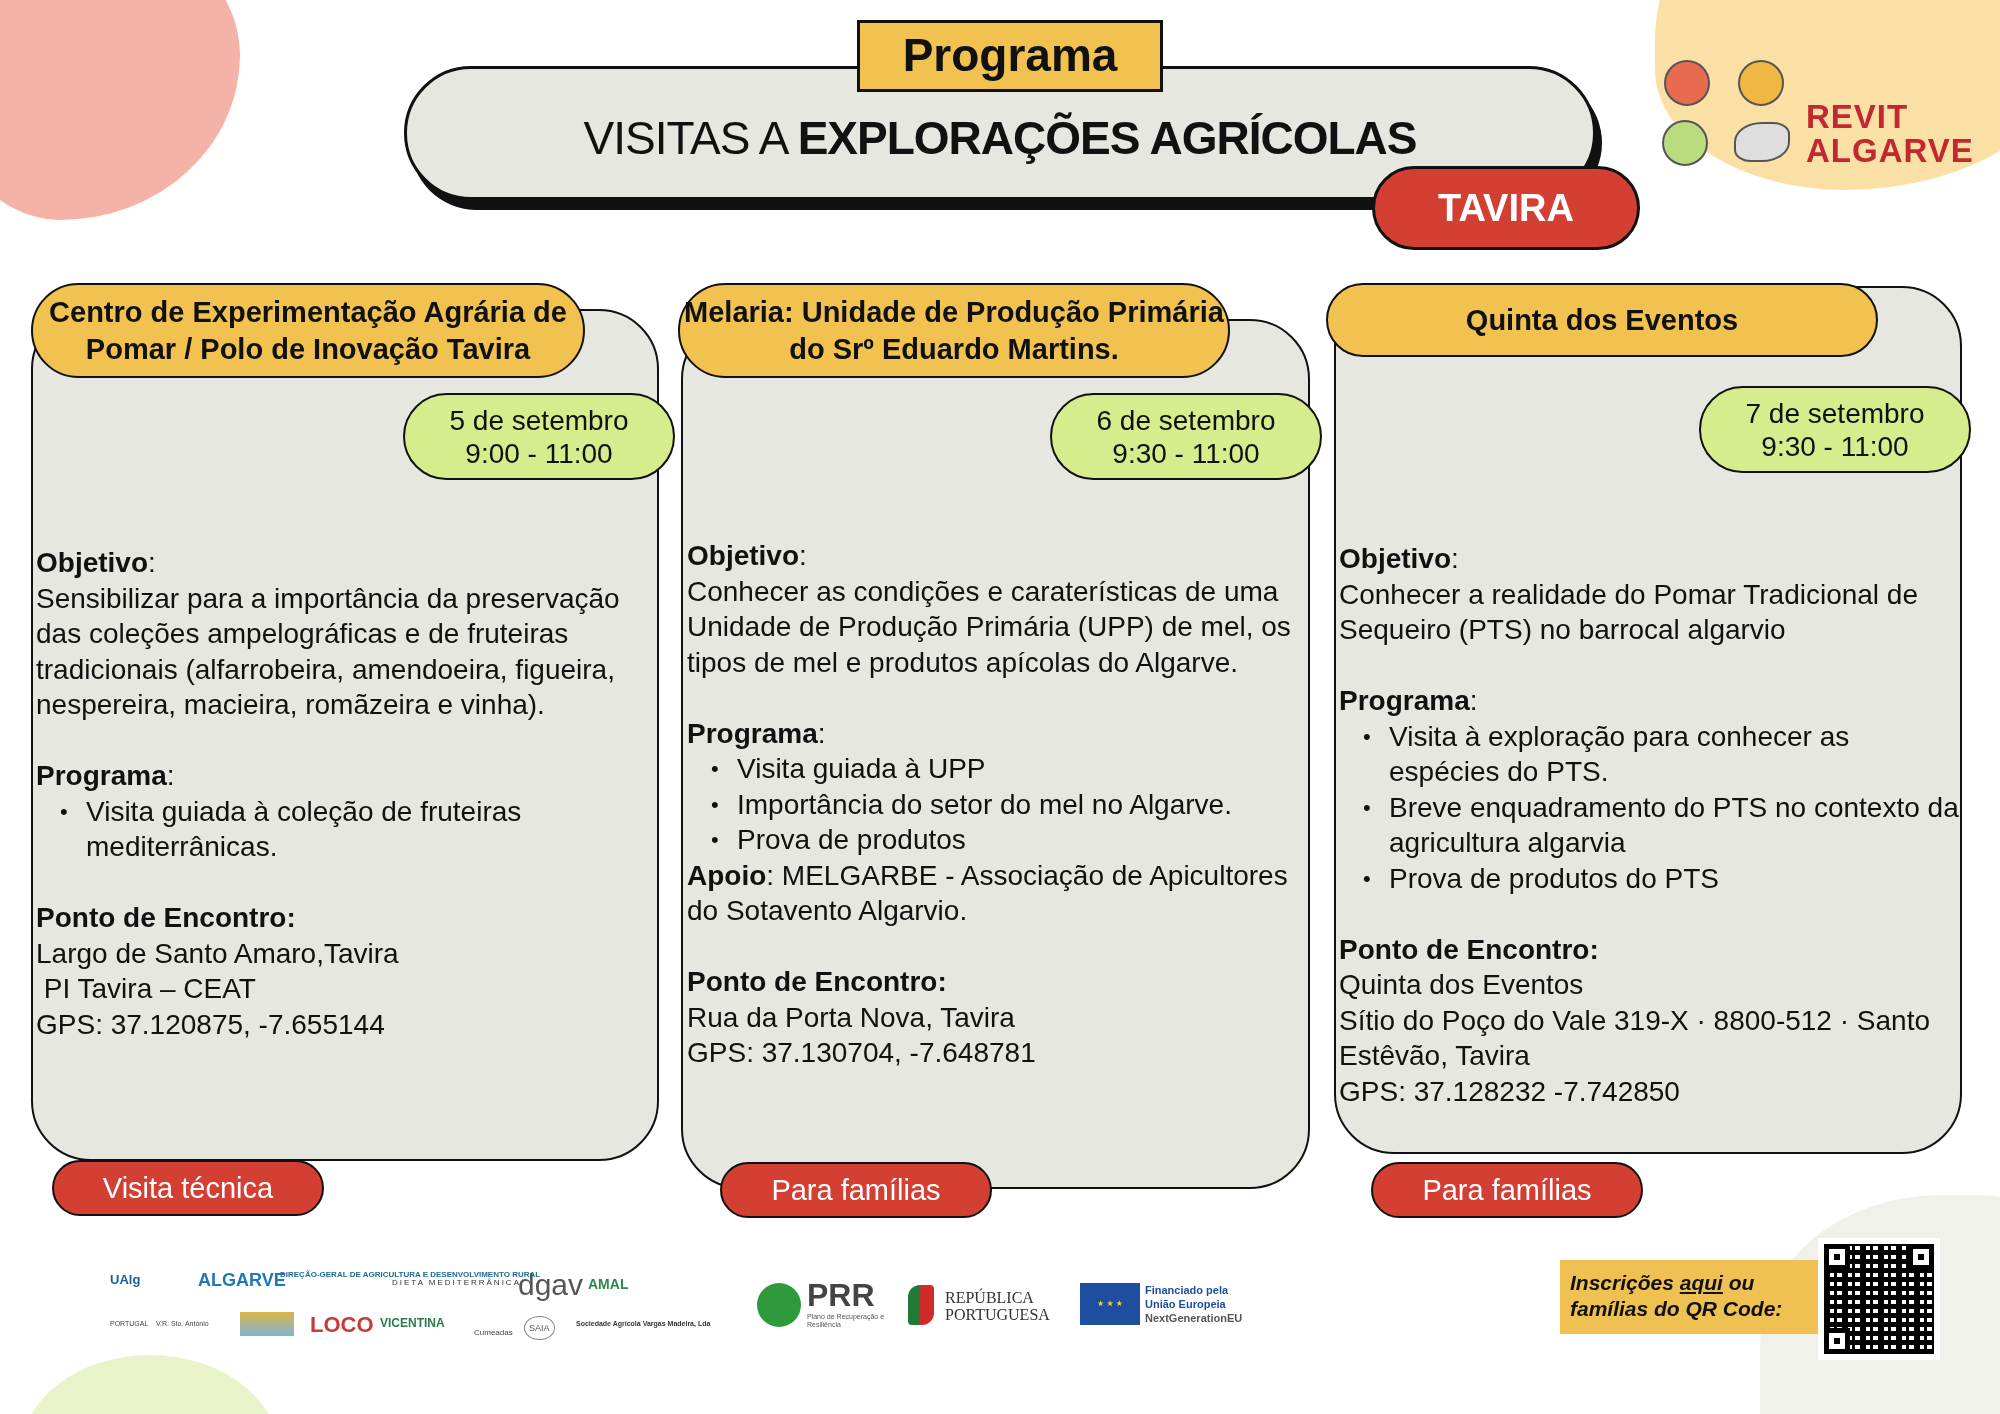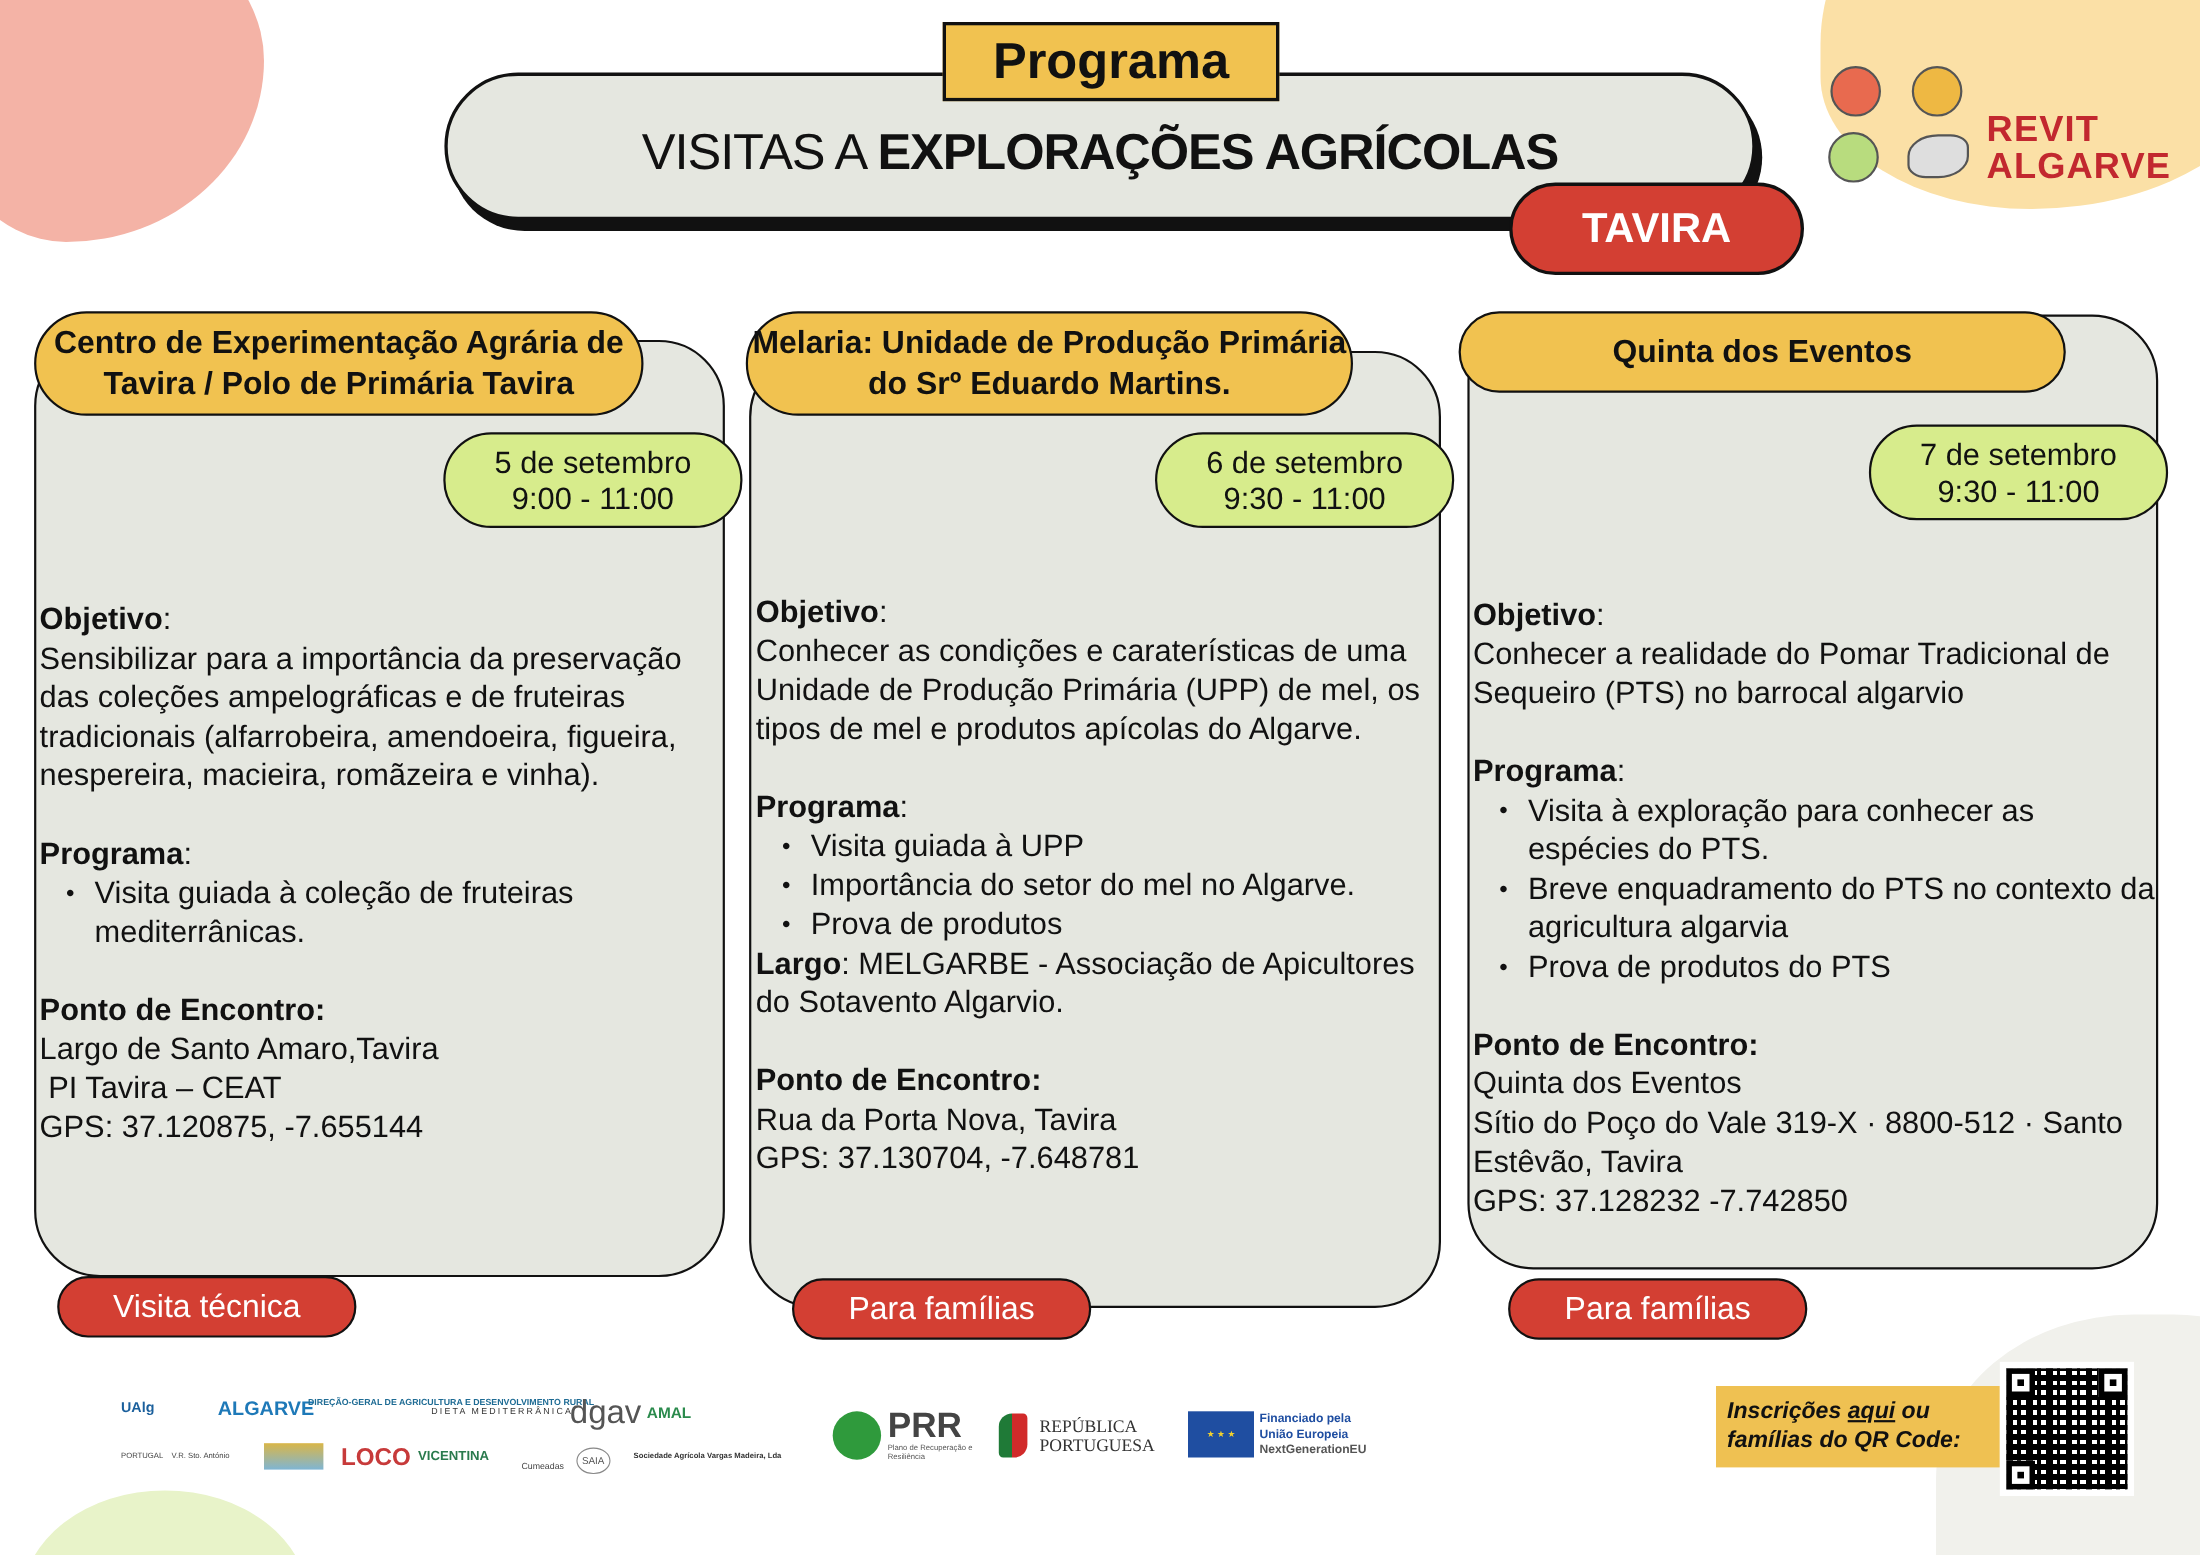--- a/index.html
+++ b/index.html
@@ -112,21 +112,21 @@
   <div class="fruit t2"></div>
   <div class="fruit t3"></div>
   <div class="fruit t4"></div>
   <div class="word">
     <div>REVIT</div>
     <div>ALGARVE</div>
   </div>
 </div>
 
 <div class="card c1"></div>
-<div class="hdr h1">Centro de Experimentação Agrária de Tavira / Polo de Primária Tavira</div>
+<div class="hdr h1">Centro de Experimentação Agrária de Pomar / Polo de Inovação Tavira</div>
 <div class="date d1">
   <span>5 de setembro</span>
   <span>9:00 - 11:00</span>
 </div>
 <div class="body b1">
   <p><span class="lbl">Objetivo</span>:</p>
   <p>Sensibilizar para a importância da preservação das coleções ampelográficas e de fruteiras tradicionais (alfarrobeira, amendoeira, figueira, nespereira, macieira, romãzeira e vinha).</p>
   <div class="gap"></div>
   <p><span class="lbl">Programa</span>:</p>
   <ul>
@@ -149,21 +149,21 @@
 <div class="body b2">
   <p><span class="lbl">Objetivo</span>:</p>
   <p>Conhecer as condições e caraterísticas de uma Unidade de Produção Primária (UPP) de mel, os tipos de mel e produtos apícolas do Algarve.</p>
   <div class="gap"></div>
   <p><span class="lbl">Programa</span>:</p>
   <ul>
     <li>Visita guiada à UPP</li>
     <li>Importância do setor do mel no Algarve.</li>
     <li>Prova de produtos</li>
   </ul>
-  <p><span class="lbl">Largo</span><span>: MELGARBE - Associação de Apicultores do Sotavento Algarvio.</span></p>
+  <p><span class="lbl">Apoio</span><span>: MELGARBE - Associação de Apicultores do Sotavento Algarvio.</span></p>
   <div class="gap"></div>
   <p class="lbl">Ponto de Encontro:</p>
   <p>Rua da Porta Nova, Tavira</p>
   <p>GPS: 37.130704, -7.648781</p>
 </div>
 <div class="tag tg2">Para famílias</div>
 
 <div class="card c3"></div>
 <div class="hdr h3">Quinta dos Eventos</div>
 <div class="date d3">

